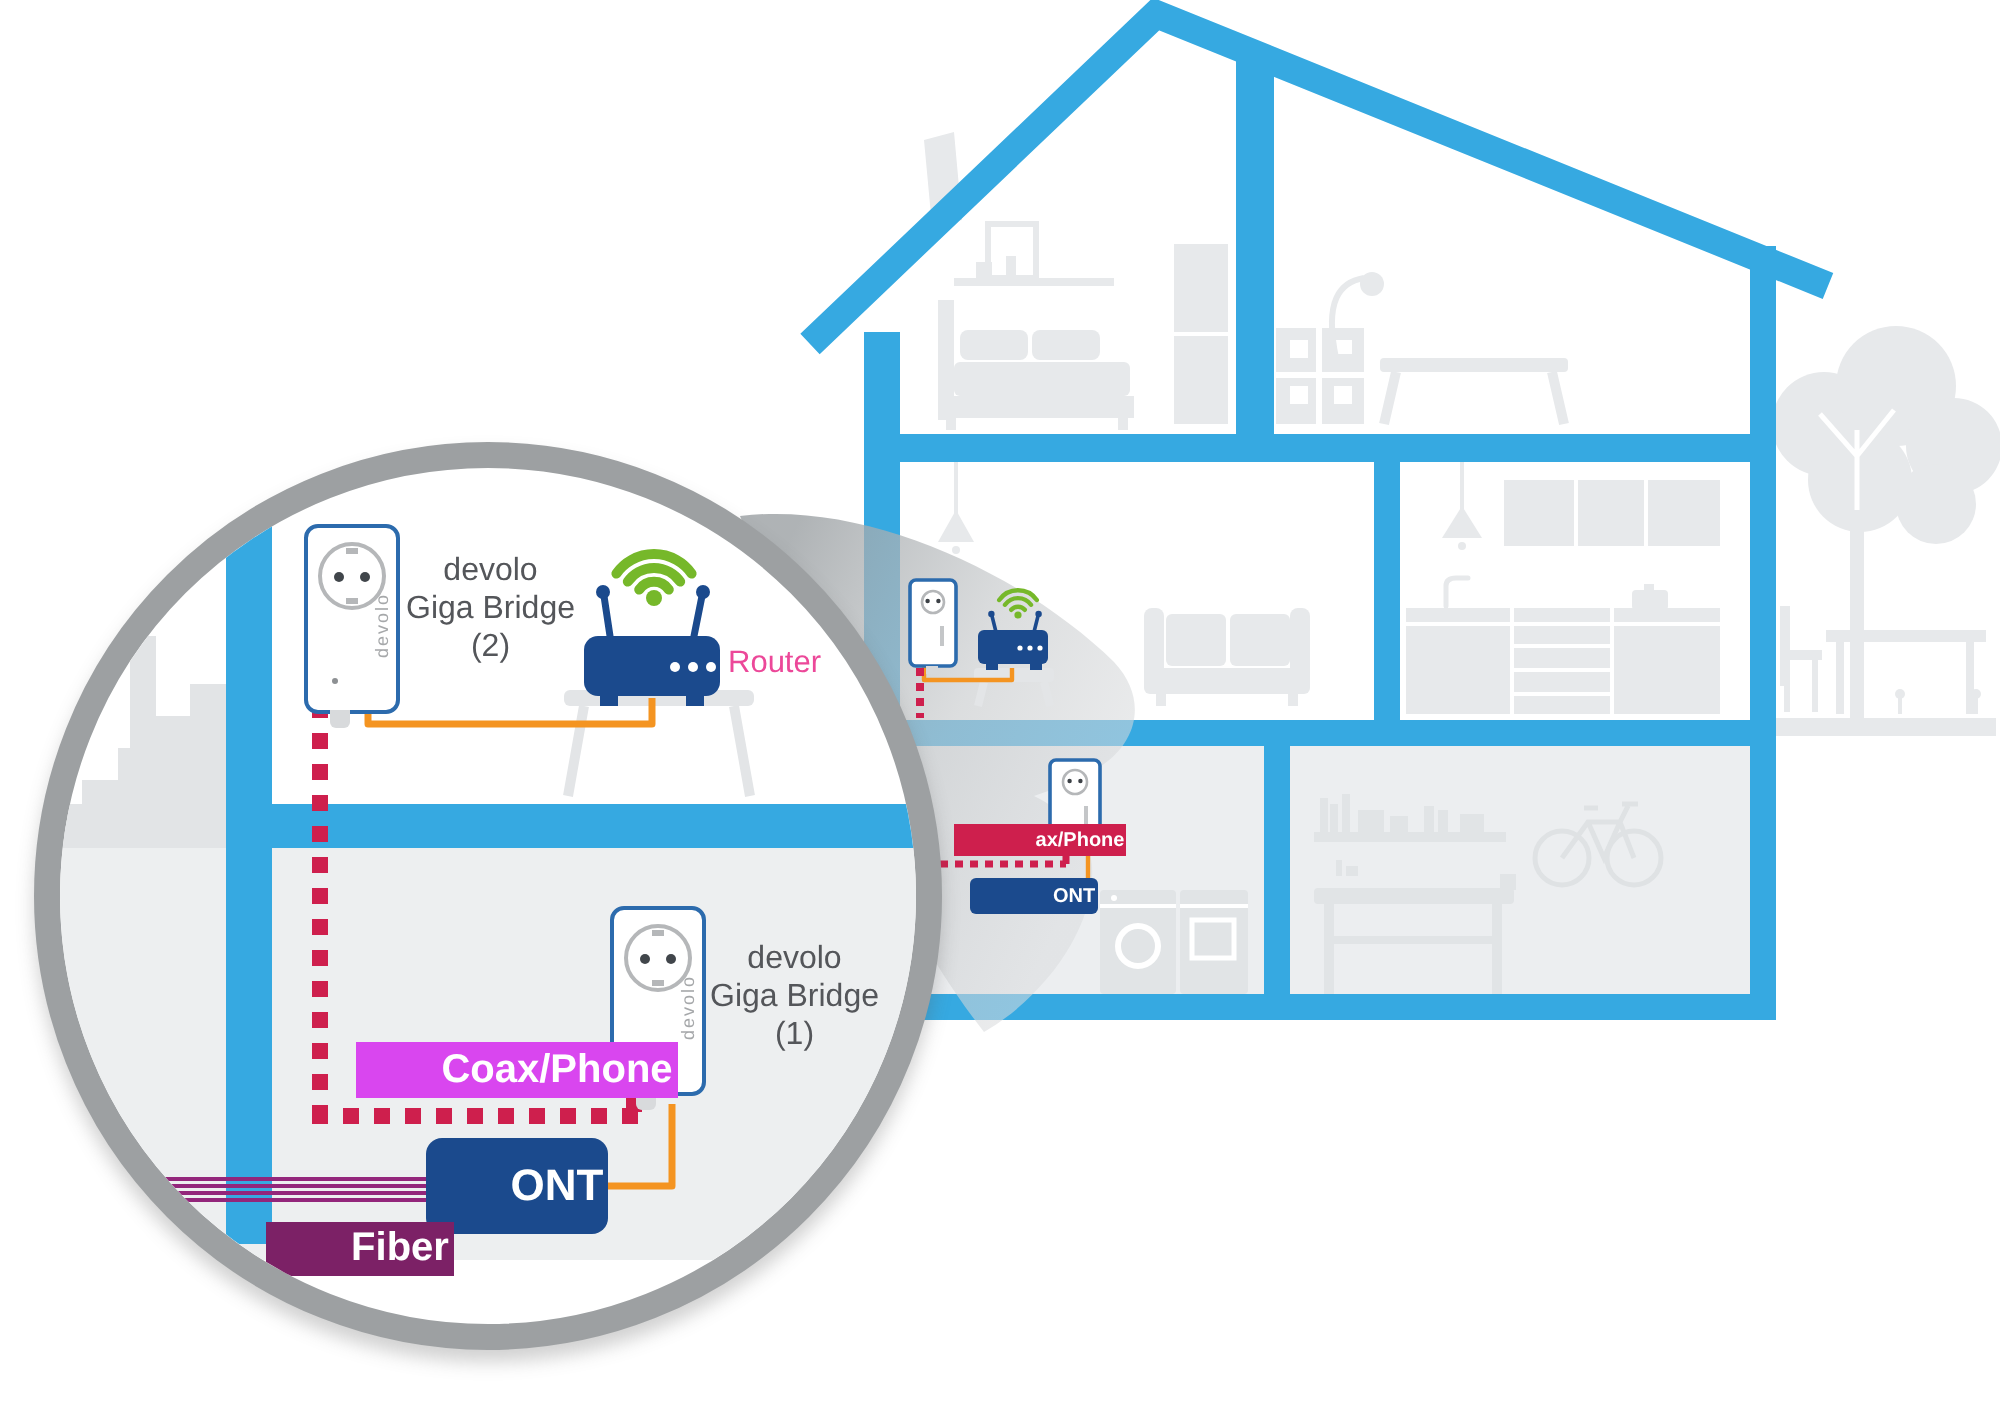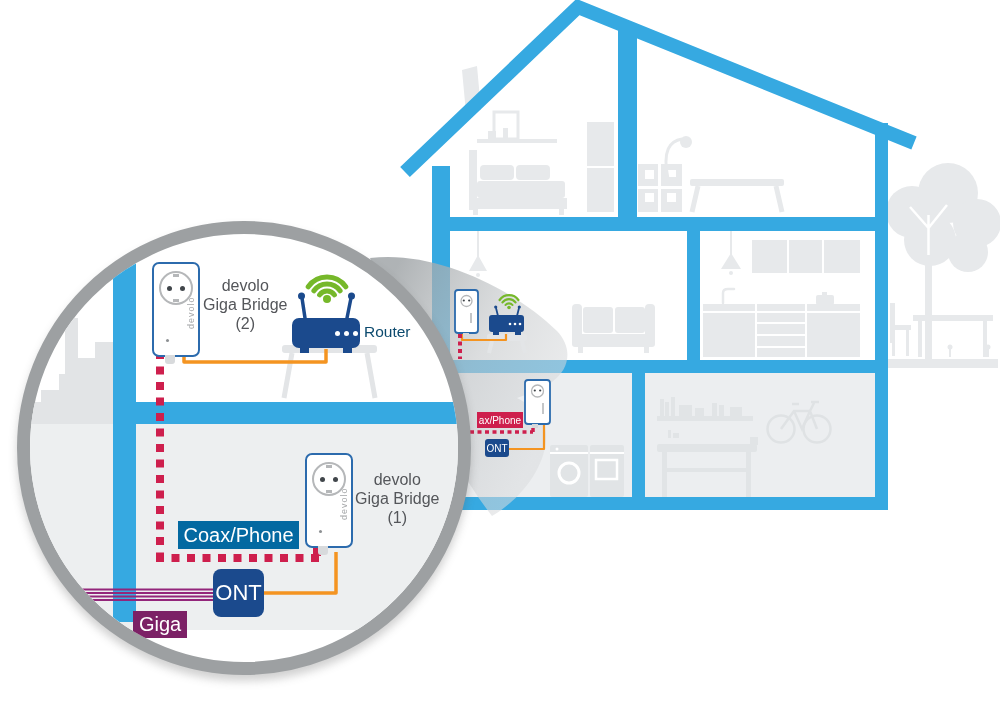--- a/index.html
+++ b/index.html
@@ -25,27 +25,27 @@
   .socket .h1{left:6px;} .socket .h2{left:19px;}
   .socket .clip{position:absolute;left:12px;width:6px;height:3px;background:#b5b7b9;}
   .socket .clip-t{top:1px;} .socket .clip-b{bottom:1px;}
   .brand-vert{position:absolute;right:2px;bottom:16px;height:52px;
       writing-mode:vertical-rl;transform:rotate(180deg);
       font-size:9px;letter-spacing:1px;color:#a6a8aa;}
   .led{position:absolute;left:12px;bottom:13px;width:3px;height:3px;border-radius:50%;background:#8d9093;}
   .tab{position:absolute;left:11px;bottom:-9px;width:10px;height:9px;background:#d8dadc;border-radius:0 0 3px 3px;}
   
   .dev-label{color:#54565a;font-size:16px;line-height:19px;font-weight:500;}
-  .badge{color:#fff;font-weight:normal;display:flex;align-items:center;justify-content:center;}
-  .badge-coax{left:148px;top:287px;width:121px;height:28px;background:#0369a1;font-size:20px;}
+  .badge{color:#fff;font-weight:bold;display:flex;align-items:center;justify-content:center;padding-left:40px;}
+  .badge-coax{left:148px;top:287px;width:121px;height:28px;background:#d946ef;font-size:20px;}
   .box-ont{left:183px;top:335px;width:51px;height:48px;background:#1b4a8d;border-radius:8px;font-size:22px;}
   .badge-fiber{left:103px;top:377px;width:54px;height:27px;background:#7c2166;font-size:20px;}
   .router-body{left:262px;top:84px;width:68px;height:30px;background:#1b4a8d;border-radius:7px;}
   .router-dot{position:absolute;top:13px;width:5px;height:5px;border-radius:50%;background:#fff;}
-  .router-label{left:334px;top:89px;color:#0c4a6e;font-size:15.5px;font-weight:500;}
+  .router-label{left:334px;top:89px;color:#ec4899;font-size:15.5px;font-weight:500;}
   
   .badge-coax-sm{left:477px;top:412px;width:46px;height:16px;background:#ce1f4d;font-size:10px;}
   .box-ont-sm{left:485px;top:439px;width:24px;height:18px;background:#1b4a8d;border-radius:3px;font-size:10px;}
 </style>
 </head>
 <body>
 
 <div class="canvas">
 
   <svg width="1000" height="709" viewBox="0 0 1000 709">
@@ -352,17 +352,17 @@
         <span class="tab"></span>
       </div>
       <div class="abs dev-label" style="left:325px;top:236px;">
         <div>devolo</div>
         <div>Giga Bridge</div>
         <div>(1)</div>
       </div>
 
       <div class="abs badge badge-coax">Coax/Phone</div>
       <div class="abs badge box-ont">ONT</div>
-      <div class="abs badge badge-fiber">Giga</div>
+      <div class="abs badge badge-fiber">Fiber</div>
     </div>
   </div>
 
 </div>
 
 </body></html>

